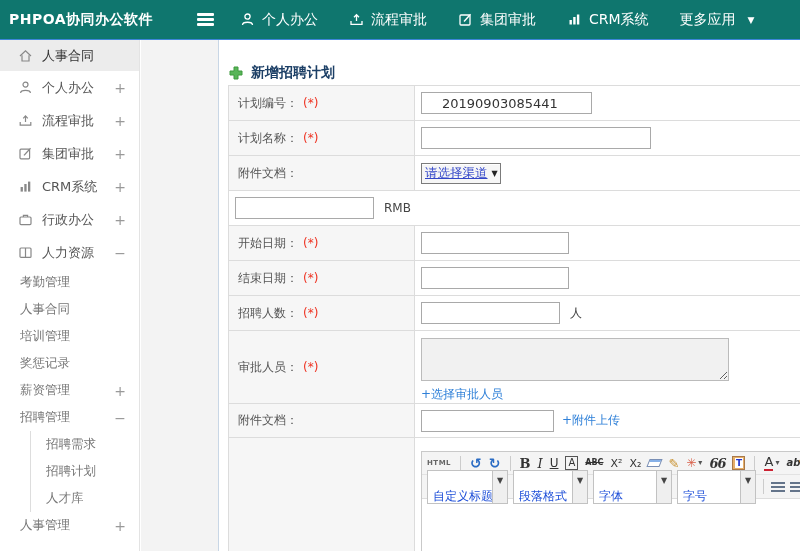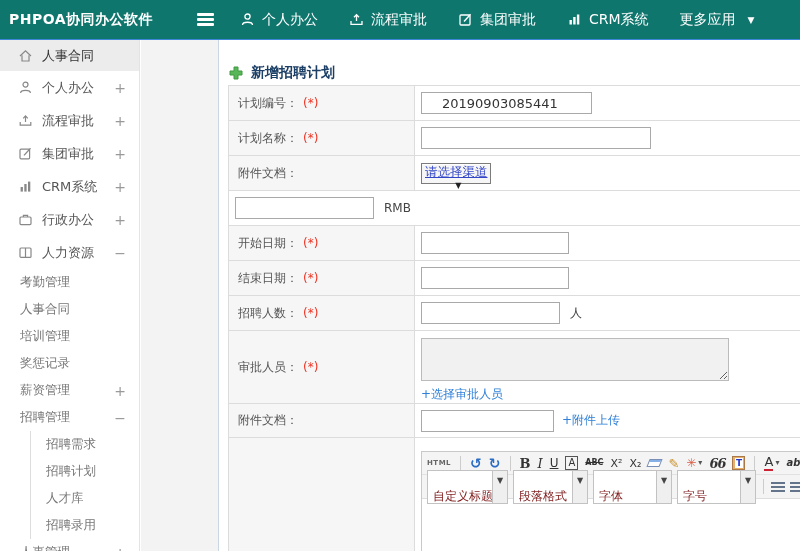--- a/index.html
+++ b/index.html
@@ -45,21 +45,21 @@
   .fl { width:186px; background:#f6f6f6; border-right:1px solid #dcdcdc; display:flex; align-items:center;
         padding-left:9px; font-size:12px; color:#555; white-space:nowrap; }
   .req { color:#e32; margin-left:5px; font-size:12px; }
   .fv { flex:1; background:#fff; display:flex; align-items:center; padding-left:6px; font-size:12px; }
   .ti { height:22px; border:1px solid #a9a9a9; font-size:13px; padding:0 20px; color:#333; background:#fff;
         font-family:"DejaVu Sans","Liberation Sans",sans-serif; }
   .unit { margin-left:10px; color:#444; font-size:12px; }
   .blink { color:#2f80d8; font-size:12px; text-decoration:none; cursor:pointer; white-space:nowrap; }
 
   .selbox { display:flex; align-items:center; height:21px; border:1px solid #7b7b7b; background:#f6f6f6;
-            padding:0 2px 0 3px; cursor:pointer; box-shadow:inset 0 1px 0 #fff;flex-direction:column; }
+            padding:0 2px 0 3px; cursor:pointer; box-shadow:inset 0 1px 0 #fff; }
   .sel-text { color:#3346c8; text-decoration:underline; font-size:12.5px; }
   .sel-caret { font-size:8px; color:#222; margin-left:4px; }
 
   .fv-col { flex:1; display:flex; flex-direction:column; justify-content:flex-start; padding:7px 0 0 6px; font-size:12px; }
   .ta { width:308px; height:54px; background:#f1f1f1; border:1px solid #bbb; position:relative; resize:both; }
   .ta::after { content:""; position:absolute; right:1px; bottom:1px; width:9px; height:9px;
                background:repeating-linear-gradient(135deg,#999 0 1px,transparent 1px 3px); }
   .ta-link { margin-top:5px; }
 
   
@@ -86,21 +86,21 @@
              font-size:13px; letter-spacing:-1px; color:#333; }
   .sh-paste { width:13px; height:14px; background:#e6ae68; border:1px solid #a87848; display:inline-flex;
               align-items:center; justify-content:center; }
   .sh-paste span { font-size:9px; font-weight:bold; color:#2233cc; background:#fff; padding:0 1px; line-height:10px; }
   .g-fontcolor { font-size:13px; border-bottom:2px solid #c23; padding-bottom:1px; }
   .g-hl { font-size:10px; font-weight:bold; font-style:italic; }
   .g-hl-pen { color:#d07818; font-size:11px; margin-left:-2px; }
 
   .dd { display:flex; flex:none; cursor:pointer; }
   .dd-box { border:1px solid #c2c2c2; background:#fff; height:32px; line-height:18px; padding:16px 5px;
-            font-size:12px; color:#7f1d1d; white-space:nowrap; overflow:hidden; }
+            font-size:12px; color:#1d4ed8; white-space:nowrap; overflow:hidden; }
   .dd-caret { border:1px solid #c2c2c2; border-left:none; width:15px; text-align:center; color:#444;
               font-size:8px; background:#efefef; line-height:19px; }
   .align-ico { width:14px; height:10px; flex:none; cursor:pointer;
                background:repeating-linear-gradient(180deg,#64748a 0 2px,transparent 2px 4px); }
   .ed-body { height:60px; background:#fff; }
 </style>
 </head>
 <body>
 
 <div class="header">
@@ -256,23 +256,20 @@
   </div>
 
   <div class="sb-subsub">
     <span>招聘需求</span>
   </div>
   <div class="sb-subsub">
     <span>招聘计划</span>
   </div>
   <div class="sb-subsub">
     <span>人才库</span>
-  </div>
-  <div class="sb-subsub">
-    <span>招聘录用</span>
   </div>
 
   <div class="sb-sub">
     <span>人事管理</span>
     <span class="sb-exp">+</span>
   </div>
 </div>
 
 <div class="gutter"></div>
 <div class="top-strip"></div>

